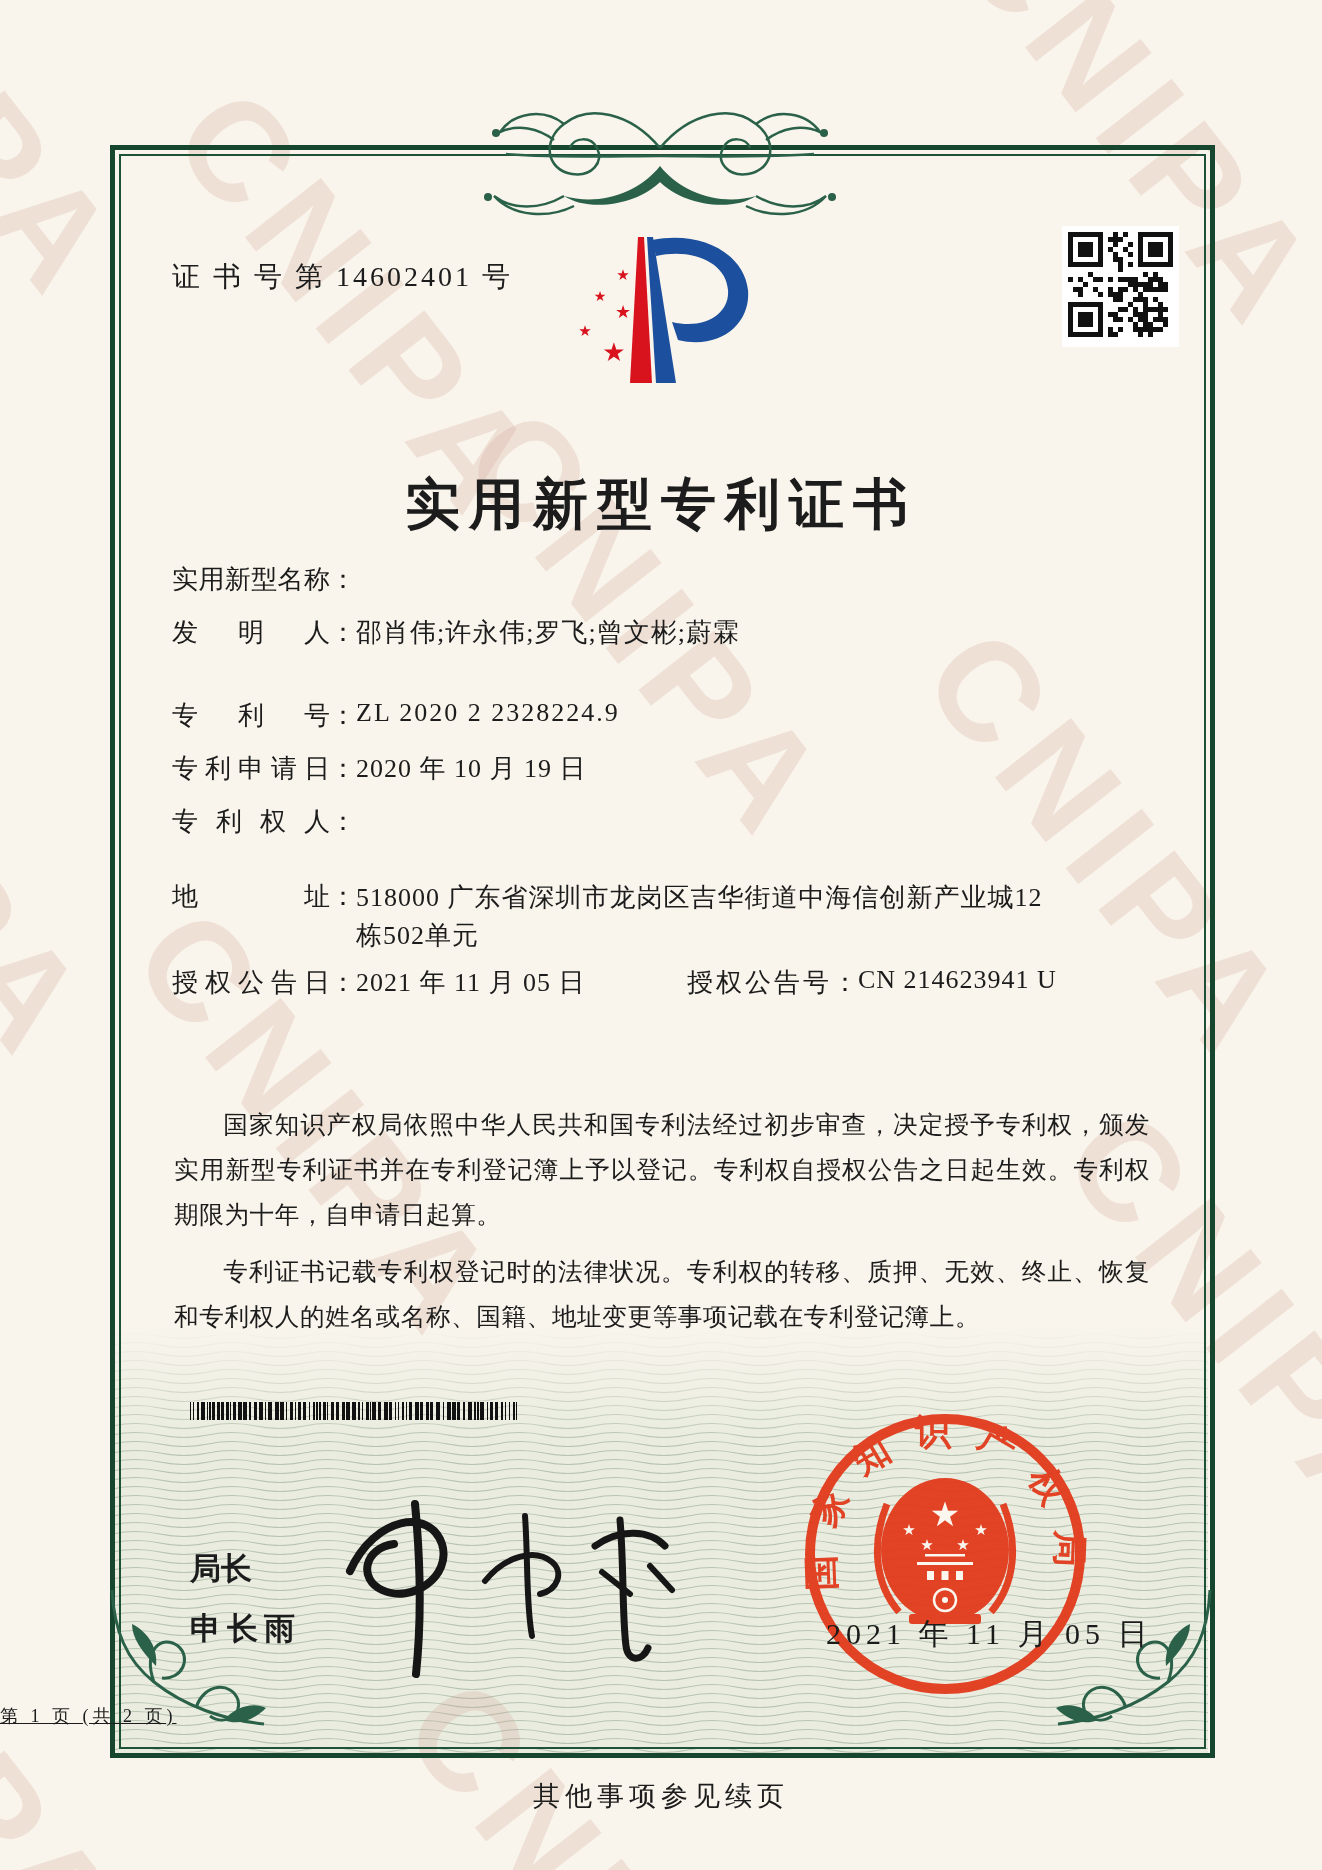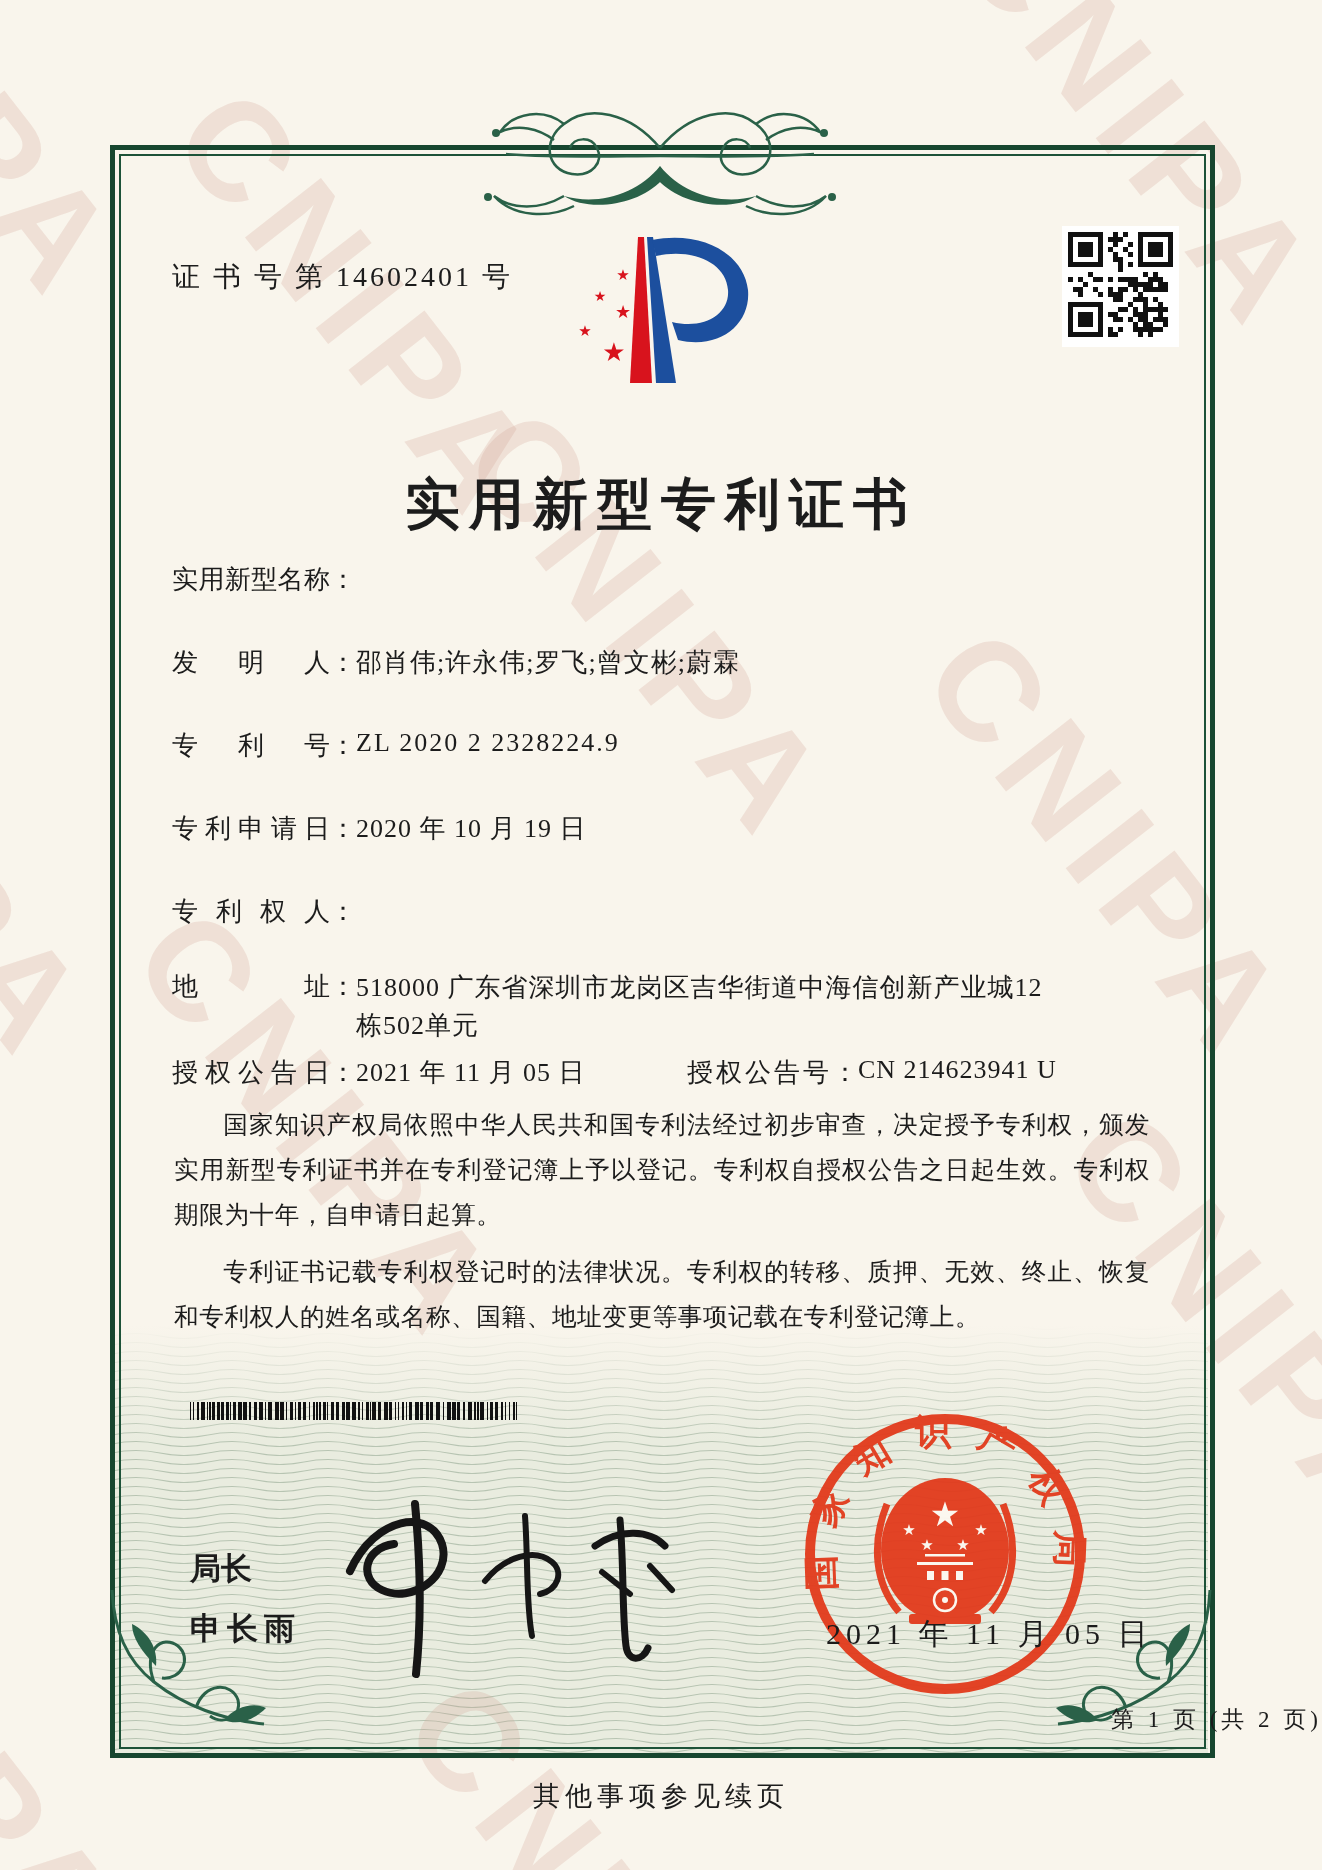--- a/index.html
+++ b/index.html
@@ -18,21 +18,21 @@
   .guilloche-fade{left:112px;top:1312px;width:1096px;height:130px;z-index:1;
       background:linear-gradient(#f9f5ec 10%,rgba(249,245,236,0));}
   
   .cert-no{left:172px;top:216px;font-size:28px;letter-spacing:3px;z-index:5;margin-top:42px;}
   .logo{left:552px;top:228px;z-index:5;}
   .qr{left:1062px;top:226px;background:#fff;padding:6px;z-index:5;}
   .title{left:0;top:452px;width:100%;text-align:center;font-size:55px;font-weight:bold;
          letter-spacing:9px;z-index:5;margin-top:16px;}
   
   .fields{left:172px;top:562px;width:1000px;font-size:26px;z-index:5;}
-  .f-row{margin-top:48px;display:flex;align-items:flex-start;}
+  .f-row{margin-top:18px;display:flex;align-items:flex-start;}
   .f-row:first-child{margin-top:0;align-items:flex-end;}
   .f-label{display:inline-block;width:158px;text-align:justify;text-align-last:justify;flex:0 0 158px;}
   .f-colon{flex:0 0 auto;}
   .f-value{letter-spacing:1px;}
   .addr-value{display:inline-block;width:700px;line-height:38px;}
   .grant-row{margin-top:10px;position:relative;}
   .grant-right{position:absolute;left:515px;top:0;display:flex;}
   .grant-right .g-label{letter-spacing:3px;}
   
   .body-text{left:162px;top:1090px;width:1000px;font-size:24.6px;line-height:45px;
@@ -43,21 +43,21 @@
   
   .director-title{left:190px;top:1548px;font-family:"Liberation Sans","DejaVu Sans",sans-serif;
                   font-weight:bold;font-size:31px;z-index:5;}
   .director-name{left:190px;top:1608px;font-family:"Liberation Sans","DejaVu Sans",sans-serif;
                  font-weight:bold;font-size:31px;letter-spacing:6px;z-index:5;}
   .signature{left:320px;top:1486px;z-index:5;}
   
   .seal{left:795px;top:1404px;z-index:6;opacity:0.95;}
   .seal-date{left:826px;top:1614px;font-size:30px;letter-spacing:5px;color:#1b1b1b;z-index:7;white-space:nowrap;}
   
-  .page-info{left:0;top:1704px;width:100%;text-align:right;font-size:23px;letter-spacing:4px;z-index:5;}
+  .page-info{left:0;top:1704px;width:100%;text-align:left;font-size:18px;letter-spacing:4px;z-index:5;text-decoration:underline;}
   .continuation{left:0;top:1778px;width:100%;text-align:center;font-size:27px;letter-spacing:5px;z-index:5;}
   .ornament{left:440px;top:96px;z-index:4;}
   .flourish-l{left:104px;top:1588px;z-index:4;}
   .flourish-r{left:1053px;top:1588px;z-index:4;transform:scaleX(-1);}
 </style>
 </head>
 <body>
 
 <div class="wm" style="left:-150px;top:-160px">CNIPA</div>
 <div class="wm" style="left:1050px;top:-130px">CNIPA</div>

